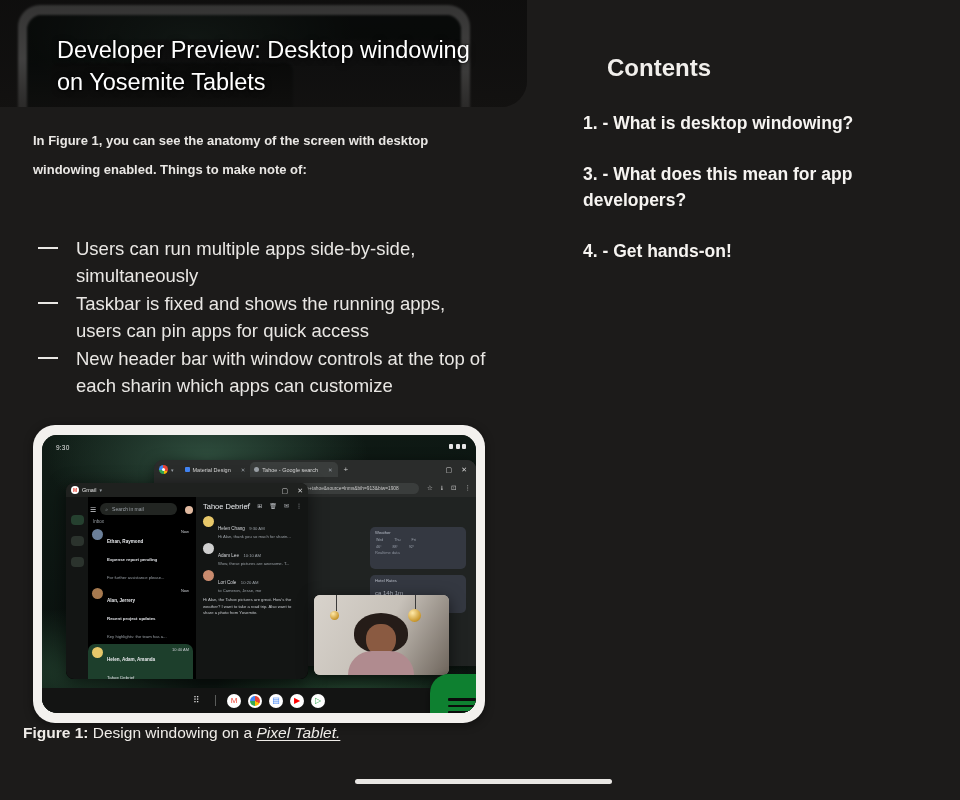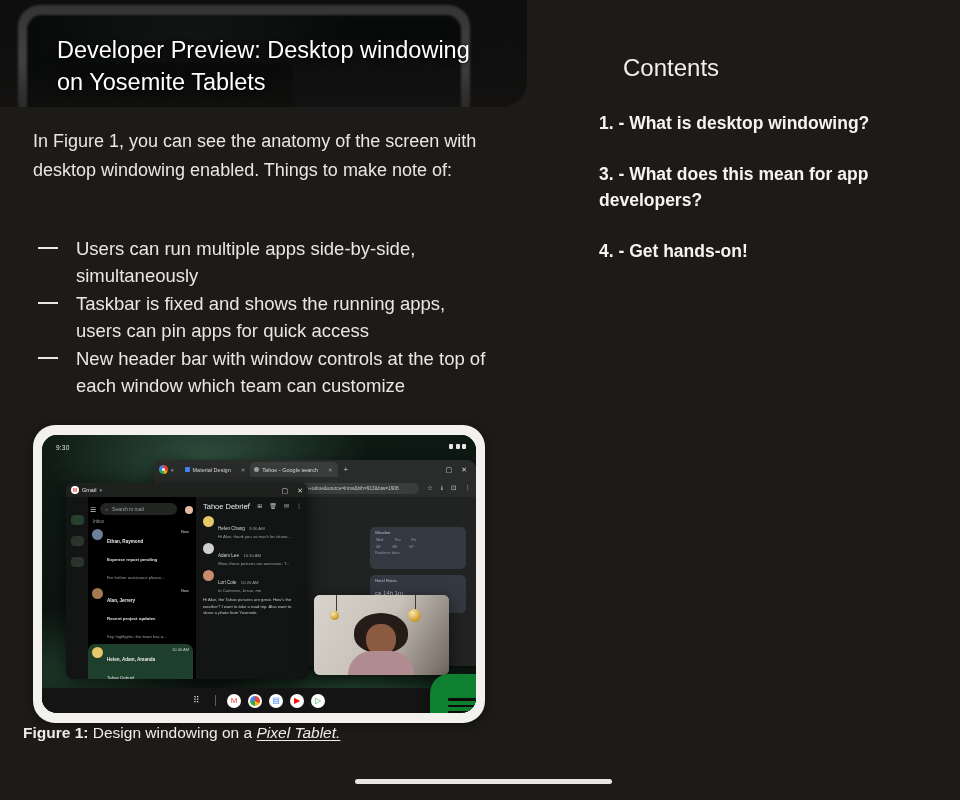--- a/index.html
+++ b/index.html
@@ -65,23 +65,23 @@
 
   
   .left-col {
     position: absolute; left: 0; top: 107px;
     width: 527px; height: 693px;
   }
   .para {
     position: absolute; left: 33px; top: 20px;
     width: 452px;
     color: #e9e7e4;
-    font-size: 18px;
+    font-size: 13px;
     line-height: 28.5px;
-    font-weight: 400;
+    font-weight: 700;
   }
   .bullets {
     position: absolute; left: 33px; top: 128px;
     width: 460px;
     list-style: none;
   }
   .bullets li {
     position: relative;
     padding-left: 43px;
     margin-bottom: 1px;
@@ -274,28 +274,27 @@
   .hscroll {
     position:absolute; left:355px; top:779px; width:257px; height:5px;
     background:#e8e6e3; border-radius:3px;
   }
 
   
   .right-col {
     position:absolute; left:527px; top:0; width:433px; height:800px;
   }
   .contents-h {
-    position:absolute; left:96px; top:54px;
-    color:#f1efec; font-size:24px; font-weight:400;
+    position:absolute; left:80px; top:54px;
+    color:#f1efec; font-size:24px; font-weight:700;
   }
   .toc { position:absolute; left:56px; top:110px; width:360px; }
   .toc-item {
     color:#f6f4f1; font-size:17.5px; line-height:26px; font-weight:bold;
     margin-bottom: 25px;
-    margin-left: 16px;
   }
 </style>
 </head>
 <body>
 
 <div class="screen">
 
   <div class="hero">
     <div class="hero-img">
 
@@ -321,21 +320,21 @@
       <li>
         <span class="dash"></span>
         <span>Users can run multiple apps side-by-side, simultaneously</span>
       </li>
       <li>
         <span class="dash"></span>
         <span>Taskbar is fixed and shows the running apps, users can pin apps for quick access</span>
       </li>
       <li>
         <span class="dash"></span>
-        <span>New header bar with window controls at the top of each window which team can customize</span>
+        <span>New header bar with window controls at the top of each sharin which apps can customize</span>
       </li>
     </ul>
 
     <div class="figure-wrap">
       <div class="device">
         <div class="device-screen">
           <div class="wallpaper"></div>
 
           <div class="tab-status">9:30</div>
           <div class="tab-status-icons">

